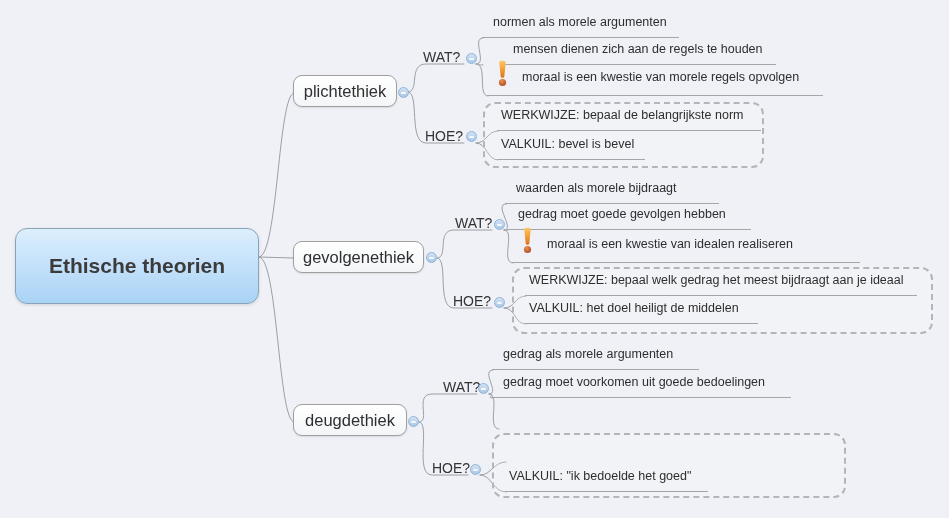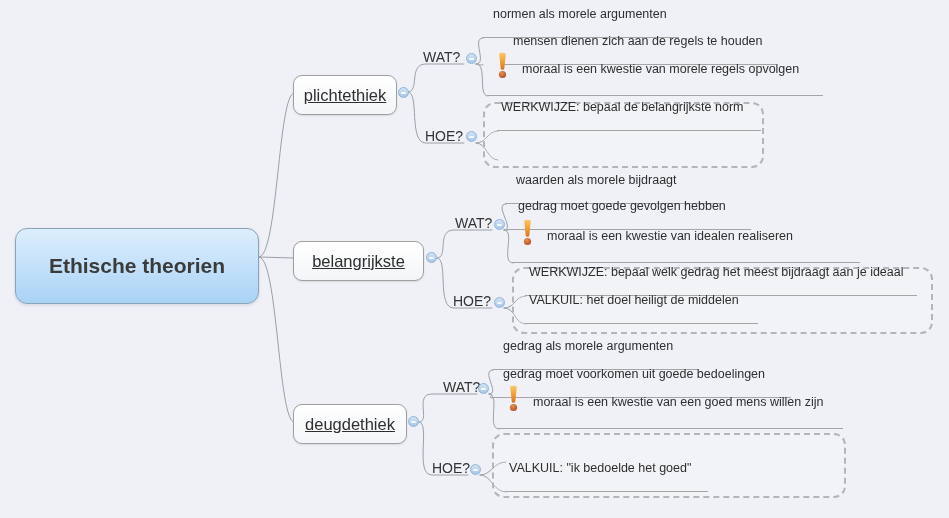--- a/index.html
+++ b/index.html
@@ -16,41 +16,40 @@
     position:absolute;left:15px;top:228px;width:244px;height:76px;
     box-sizing:border-box;border:1px solid #8ba3b8;border-radius:12px;
     background:linear-gradient(180deg,#dceffd 0%,#c6e2fa 45%,#a9d3f5 100%);
     display:flex;align-items:center;justify-content:center;
     font-size:21px;font-weight:bold;color:#3b3b3b;
     box-shadow:0 1px 3px rgba(60,80,110,.18);
   }
 
   
   .branch-topic{
-    position:absolute;box-sizing:border-box;height:40px;
+    position:absolute;box-sizing:border-box;height:32px;
     border:1px solid #9f9f9f;border-radius:9px;
     background:linear-gradient(180deg,#ffffff 0%,#f3f5f8 100%);
     display:flex;align-items:center;justify-content:center;
     font-size:16.5px;color:#2f2f2f;
     box-shadow:0 1px 2px rgba(0,0,0,.10);
-    text-decoration:underline;
   }
   .b-plicht{left:293px;top:75px;width:104px;}
   .b-gevolg{left:293px;top:241px;width:131px;}
   .b-deugd{left:293px;top:404px;width:114px;}
 
   
   .qlabel{position:absolute;font-size:14px;color:#333;white-space:nowrap;}
 
   
   .leaf{
     position:absolute;box-sizing:border-box;
     border-bottom:1px solid #a5a5a5;
     font-size:12.5px;white-space:nowrap;
-    padding:0 6px 16px 11px;
+    padding:0 6px 8px 11px;
     display:flex;align-items:flex-end;
   }
   .leaf.inbox{padding-left:4px;}
   .leaf.attn{padding-left:8px;}
   .leaf.attn .txt{margin-left:12px;margin-bottom:3px;}
   .exclaim{flex:0 0 auto;display:block;}
 
   
   .boundary{
     position:absolute;box-sizing:border-box;
@@ -118,21 +117,21 @@
       <path d="M489,394 C497,394 485,398 493,398"></path>
       <path d="M489,394 C501,394 486,429 499,429"></path>
       <path d="M480,475 C492,475 493,462 506,462"></path>
       <path d="M480,475 C492,475 493,492 506,492"></path>
     </g>
   </svg>
 
   <div class="root-topic">Ethische theorien</div>
 
   <div class="branch-topic b-plicht">plichtethiek</div>
-  <div class="branch-topic b-gevolg">belangrijkste</div>
+  <div class="branch-topic b-gevolg">gevolgenethiek</div>
   <div class="branch-topic b-deugd">deugdethiek</div>
 
   <span class="collapse" style="left:398px;top:87px"></span>
   <span class="collapse" style="left:426px;top:252px"></span>
   <span class="collapse" style="left:408px;top:416px"></span>
 
   <span class="qlabel" style="left:423px;top:49px">WAT?</span>
   <span class="collapse" style="left:466px;top:53px"></span>
   <span class="qlabel" style="left:425px;top:128px">HOE?</span>
   <span class="collapse" style="left:466px;top:131px"></span>
@@ -147,20 +146,23 @@
     <svg class="exclaim" width="15" height="28" viewBox="0 0 15 28">
       <path d="M4.2,3 C4.2,1.2 10.8,1.2 10.8,3 L9.3,17.5 C9.2,19.3 5.8,19.3 5.7,17.5 Z" fill="url(#exg)"></path>
       <circle cx="7.5" cy="23.5" r="3.6" fill="url(#exd)"></circle>
     </svg>
     <span class="txt">moraal is een kwestie van morele regels opvolgen</span>
   </div>
   <div class="boundary" style="left:483px;top:102px;width:281px;height:66px"></div>
   <div class="leaf inbox" style="left:497px;top:109px;width:264px;height:22px">
     <span class="txt">WERKWIJZE: bepaal de belangrijkste norm</span>
   </div>
+  <div class="leaf inbox" style="left:497px;top:138px;width:148px;height:22px">
+    <span class="txt">VALKUIL: bevel is bevel</span>
+  </div>
 
   <span class="qlabel" style="left:455px;top:215px">WAT?</span>
   <span class="collapse" style="left:494px;top:219px"></span>
   <span class="qlabel" style="left:453px;top:293px">HOE?</span>
   <span class="collapse" style="left:494px;top:297px"></span>
 
   <div class="leaf" style="left:505px;top:183px;width:214px;height:21px">
     <span class="txt">waarden als morele bijdraagt</span>
   </div>
   <div class="leaf" style="left:507px;top:209px;width:244px;height:21px">
@@ -185,25 +187,18 @@
   <span class="collapse" style="left:478px;top:383px"></span>
   <span class="qlabel" style="left:432px;top:460px">HOE?</span>
   <span class="collapse" style="left:470px;top:464px"></span>
 
   <div class="leaf" style="left:492px;top:349px;width:207px;height:21px">
     <span class="txt">gedrag als morele argumenten</span>
   </div>
   <div class="leaf" style="left:492px;top:377px;width:299px;height:21px">
     <span class="txt">gedrag moet voorkomen uit goede bedoelingen</span>
   </div>
-  <div class="leaf attn" style="left:498px;top:399px;width:345px;height:30px">
-    <svg class="exclaim" width="15" height="28" viewBox="0 0 15 28">
-      <path d="M4.2,3 C4.2,1.2 10.8,1.2 10.8,3 L9.3,17.5 C9.2,19.3 5.8,19.3 5.7,17.5 Z" fill="url(#exg)"></path>
-      <circle cx="7.5" cy="23.5" r="3.6" fill="url(#exd)"></circle>
-    </svg>
-    <span class="txt">moraal is een kwestie van een goed mens willen zijn</span>
-  </div>
   <div class="boundary" style="left:492px;top:433px;width:354px;height:65px"></div>
   <div class="leaf inbox" style="left:505px;top:471px;width:203px;height:21px">
     <span class="txt">VALKUIL: "ik bedoelde het goed"</span>
   </div>
 
 </div>
 
 </body></html>

